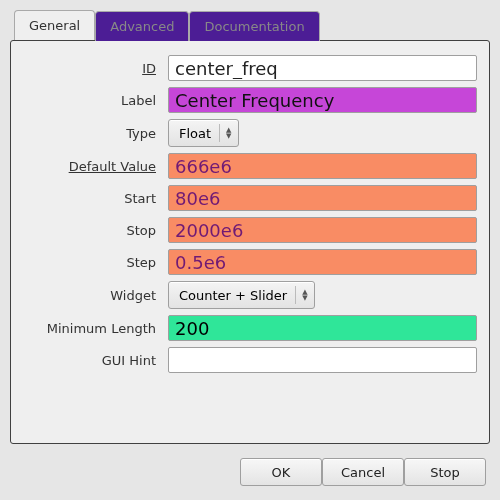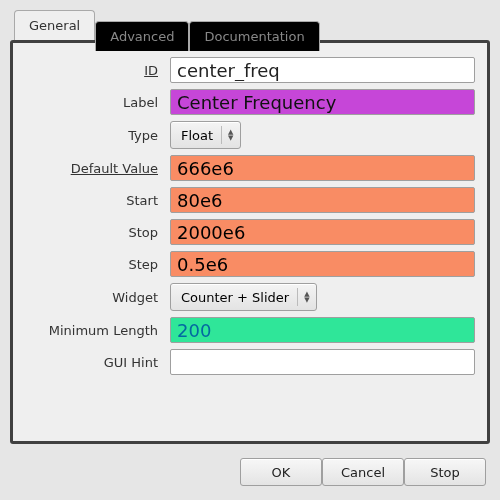--- a/index.html
+++ b/index.html
@@ -27,40 +27,40 @@
     display: flex;
     gap: 0;
     padding-left: 4px;
     position: relative;
     z-index: 2;
   }
   .tab {
     padding: 7px 14px 6px 14px;
     border: 1px solid #a9a9a9;
     border-bottom: none;
-    background: #000000;
+    background: #4c1d95;
     color: #888;
     border-top-left-radius: 4px;
     border-top-right-radius: 4px;
     margin-right: 0px;
     cursor: pointer;
     position: relative;
-    top: 11px;
+    top: 1px;
   }
   .tab.active {
     background: #efefef;
     color: #333;
     font-weight: 400;
     border-color: #a9a9a9;
     top: 0;
     padding-bottom: 7px;
   }
   .tab-content {
     flex: 1;
-    border: 3px solid #404040;
+    border: 1px solid #404040;
     background: #efefef;
     border-radius: 3px;
     padding: 14px 12px;
     position: relative;
     top: 0px;
     z-index: 1;
   }
   .form-grid {
     display: grid;
     grid-template-columns: 135px 1fr;
@@ -81,22 +81,22 @@
     height: 26px;
     border: 1px solid #9f9f9f;
     border-radius: 2px;
     padding: 3px 6px;
     font-size: 18px;
     font-family: inherit;
     background: #fff;
     color: #222;
   }
   .field input.hl-purple { background: #c646d8; color: #111; }
-  .field input.hl-orange { background: #f98c64; color: #000000; }
-  .field input.hl-green  { background: #2fe699; color: #0369a1; }
+  .field input.hl-orange { background: #f98c64; color: #701a75; }
+  .field input.hl-green  { background: #2fe699; color: #000000; }
   .combo {
     display: inline-flex;
     align-items: center;
     min-width: 70px;
     height: 28px;
     border: 1px solid #9f9f9f;
     border-radius: 3px;
     background: linear-gradient(#f4f4f4,#e3e3e3);
     padding: 0 6px 0 10px;
     gap: 8px;

